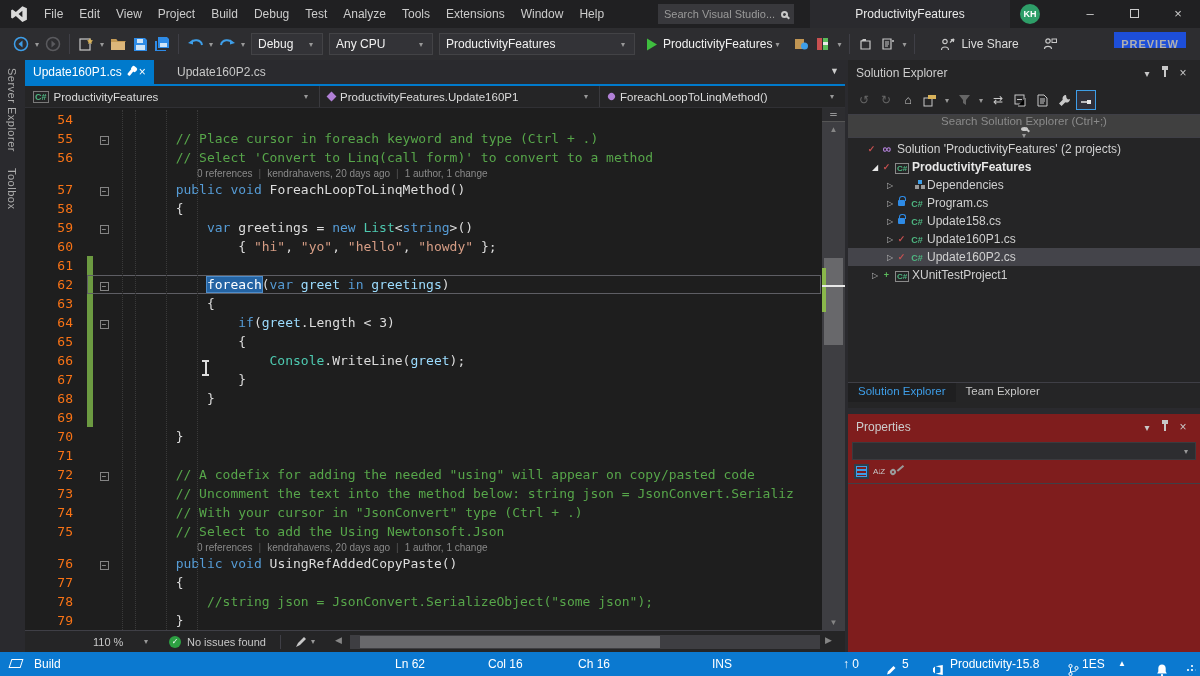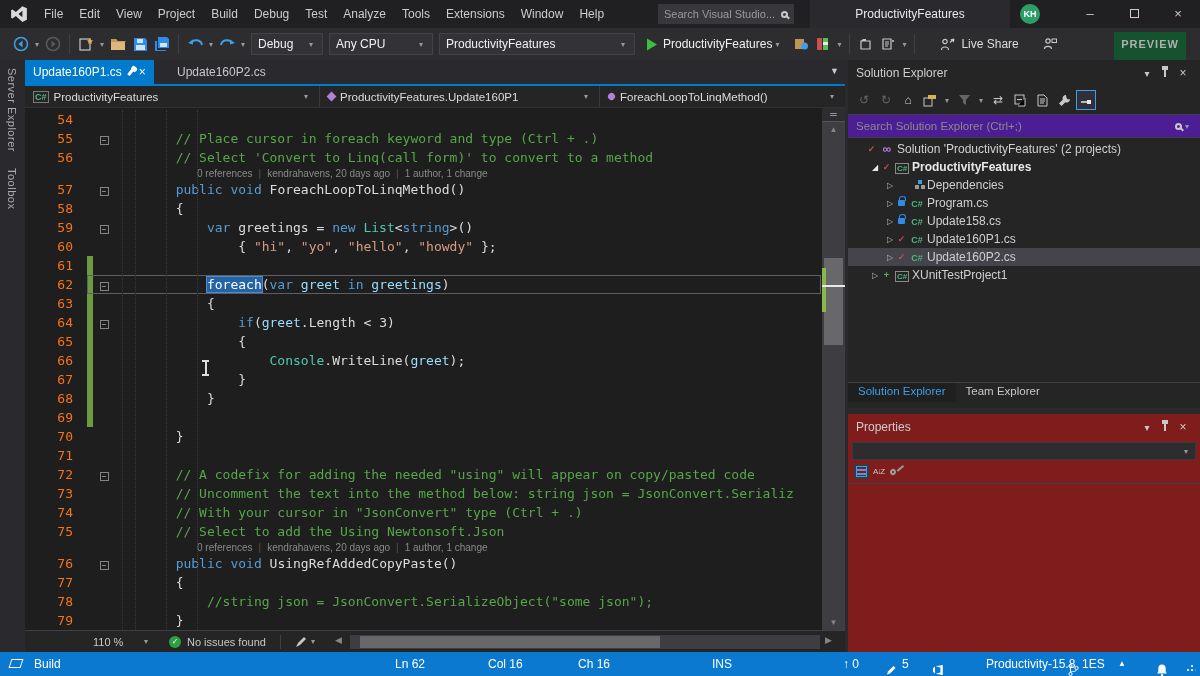--- a/index.html
+++ b/index.html
@@ -24,21 +24,21 @@
   #toolbar { position:absolute; left:0; top:28px; width:1200px; height:32px; background:#2D2D30; display:flex; align-items:center; padding-left:10px; color:#CCC; }
   .tico { display:inline-flex; align-items:center; justify-content:center; width:20px; height:22px; margin:0 1px; }
   .caret { font-size:8px; color:#999; width:10px; text-align:center; }
   .tsep { width:1px; height:20px; background:#3F3F46; margin:0 5px; }
   .combo { height:22px; background:#333337; border:1px solid #434346; display:flex; align-items:center; font-size:12px; color:#F1F1F1; padding:0 6px; margin:0 3px; }
   .combo .lbl { flex:1; white-space:nowrap; overflow:hidden; }
   .combo .caret { margin-left:6px; }
   #run-btn { display:flex; align-items:center; margin:0 8px; font-size:12px; color:#F1F1F1; }
   #run-btn svg { margin-right:5px; }
   #liveshare { display:flex; align-items:center; font-size:12px; color:#DCDCDC; margin:0 20px; }
-  #preview-btn { position:absolute; right:14px; top:4px; width:72px; height:28px; background:#14532d; color:#AFAFAF; font-size:11px; font-weight:bold; letter-spacing:1px; text-align:center; line-height:24px; }
+  #preview-btn { position:absolute; right:14px; top:4px; width:72px; height:16px; background:#1d4ed8; color:#AFAFAF; font-size:11px; font-weight:bold; letter-spacing:1px; text-align:center; line-height:24px; }
 
   
   #leftstrip { position:absolute; left:0; top:60px; width:25px; height:592px; background:#2A2A2E; color:#ADADAD; font-size:11px; }
   .vtab { writing-mode:vertical-rl; padding:8px 0; margin-left:6px; letter-spacing:.5px; }
 
   
   #editor { position:absolute; left:25px; top:60px; width:820px; height:592px; background:#1E1E1E; }
   #tabrow { position:absolute; left:0; top:0; width:820px; height:26px; background:#2A2A2E; }
   #tabrow::after { content:''; position:absolute; left:0; bottom:0; width:820px; height:2px; background:#007ACC; }
   .dtab { position:absolute; top:0; height:24px; display:flex; align-items:center; font-size:12px; padding:0 8px; }
@@ -96,21 +96,21 @@
   #rightpanel { position:absolute; left:848px; top:60px; width:352px; height:592px; background:#252526; color:#CCC; }
   .panel-head { height:26px; display:flex; align-items:center; padding:0 8px; font-size:12px; color:#CCCCCC; }
   .panel-head .lbl { flex:1; }
   .ph-ico { width:18px; text-align:center; color:#C8C8C8; font-size:10px; }
   .upin { display:inline-block; width:2px; height:7px; background:#C8C8C8; position:relative; }
   .upin::before { content:''; position:absolute; top:-4px; left:-2px; width:6px; height:4px; background:#C8C8C8; }
   #se-toolbar { height:28px; display:flex; align-items:center; padding:0 6px; gap:2px; }
   .seico { width:20px; height:20px; display:inline-flex; align-items:center; justify-content:center; font-size:12px; color:#C8C8C8; }
   .seico.dim { color:#666; }
   .toggled { border:1px solid #3E9EE8; background:#30303a; }
-  #se-search { margin:0 0 0 0; height:24px; background:#4c1d95; border-top:1px solid #3F3F46; border-bottom:1px solid #3F3F46; display:flex; align-items:center; padding:0 8px; font-size:11.5px; color:#8A8A8A; }
+  #se-search { margin:0 0 0 0; height:24px; background:#404040; border-top:1px solid #3F3F46; border-bottom:1px solid #3F3F46; display:flex; align-items:center; padding:0 8px; font-size:11.5px; color:#8A8A8A;flex-direction:column; }
   #se-search .lbl { flex:1; }
   #se-tree { position:absolute; left:0; top:80px; width:352px; height:242px; overflow:hidden; font-size:12px; }
   .trow { display:flex; align-items:center; height:18px; color:#D0D0D0; }
   .trow.selected { background:#44444A; }
   .trow .exp { width:12px; text-align:center; font-size:8px; color:#B8B8B8; flex:none; }
   .trow .exp.open { color:#E8E8E8; }
   .trow .st { width:11px; flex:none; font-size:9px; text-align:center; }
   .st-check { color:#C75050; font-weight:bold; }
   .st-plus { color:#5BBB5B; font-weight:bold; }
   .lockico { display:inline-block; width:7px; height:6px; background:#2E8BE6; border-radius:1px; position:relative; }
@@ -135,21 +135,21 @@
   .keyico { display:inline-block; width:6px; height:6px; border:2px solid #9A9A9A; border-radius:50%; position:relative; transform:rotate(-40deg); }
   .keyico::after { content:''; position:absolute; left:5px; top:2px; width:8px; height:2px; background:#9A9A9A; }
 
   
   #statusbar { position:absolute; left:0; top:652px; width:1200px; height:24px; background:#0B79D0; color:#fff; font-size:12px; }
   .sb-item { position:absolute; top:0; height:24px; line-height:24px; white-space:nowrap; }
   #sb-flag { left:10px; top:7px; width:12px; height:9px; border:1px solid #fff; transform:skewX(-18deg); }
   #sb-ready { left:34px; }
   #sb-ln { left:395px; } #sb-col { left:488px; } #sb-ch { left:578px; } #sb-ins { left:712px; }
   #sb-up2 { left:843px; } #sb-pen { left:886px; top:6px; } #sb-pen-n { left:902px; }
-  #sb-az { left:932px; top:6px; } #sb-repo { left:986px; }
+  #sb-az { left:932px; top:6px; } #sb-repo { left:950px; }
   #sb-branch { left:1068px; top:6px; } #sb-branch-n { left:1082px; } #sb-branch-caret { left:1118px; font-size:8px; }
   #sb-bell { left:1156px; top:6px; }
   #sb-grip { left:1186px; top:10px; width:10px; height:10px; background:radial-gradient(circle at 2px 8px,#cfe6f7 1px,transparent 1.5px), radial-gradient(circle at 6px 8px,#cfe6f7 1px,transparent 1.5px), radial-gradient(circle at 6px 4px,#cfe6f7 1px,transparent 1.5px), radial-gradient(circle at 10px 8px,#cfe6f7 0,transparent 1px); }
 </style>
 </head>
 <body>
 
 <div id="app">
 
   <div id="titlebar">

